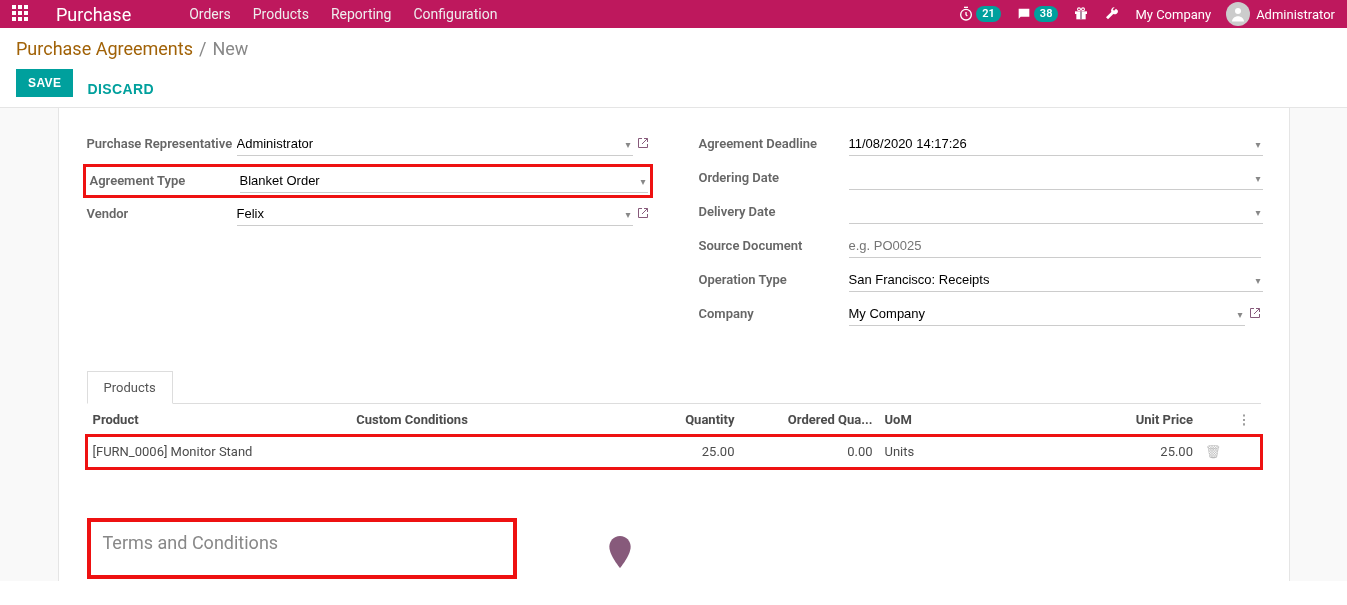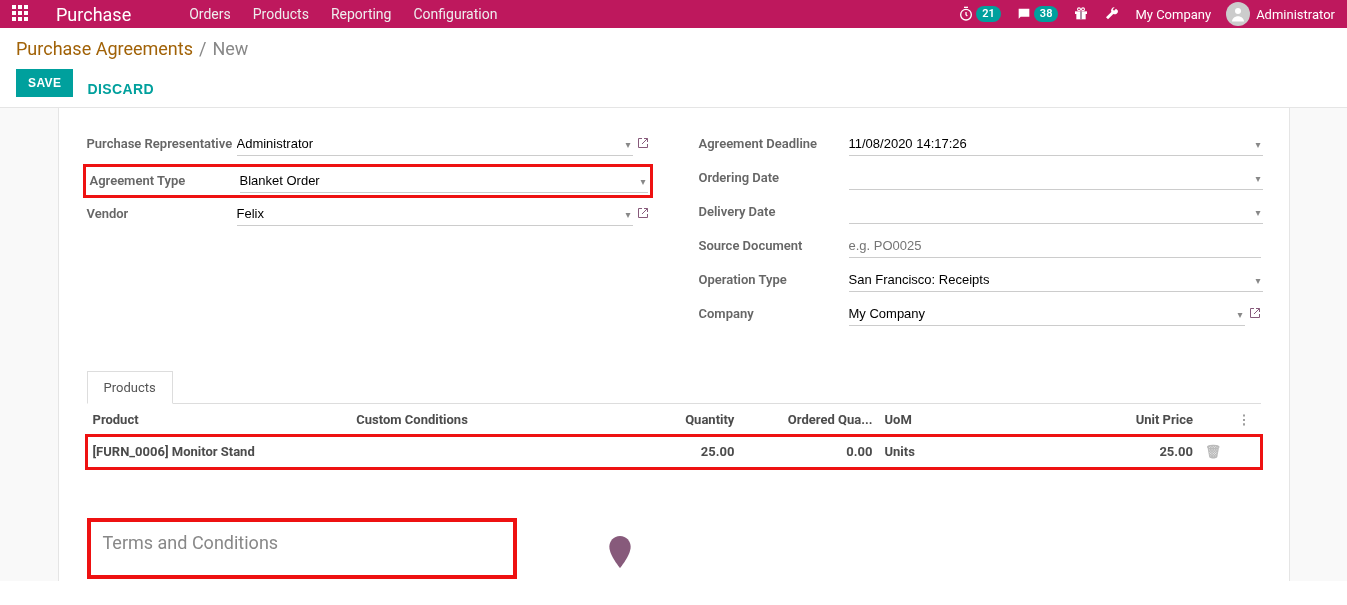--- a/index.html
+++ b/index.html
@@ -50,21 +50,21 @@
 
   
   .tabs { margin-top: 34px; border-bottom: 1px solid #ddd; }
   .tab { display: inline-block; padding: 8px 16px; border: 1px solid #ddd; border-bottom: 1px solid #fff; background: #fff; font-size: 13px; color: #555; position: relative; top: 1px; cursor: pointer; }
 
   
   table.products { width: 100%; border-collapse: collapse; margin-top: 0; }
   table.products th { text-align: left; font-weight: 700; font-size: 13px; color: #4c4c4c; padding: 8px 6px; border-bottom: 1px solid #ddd; }
   table.products th.num, table.products td.num { text-align: right; }
   table.products td { padding: 8px 6px; font-size: 13px; border-bottom: 1px solid #f0f0f0; }
-  .row-hl { outline: 3px solid #e11; outline-offset: -1px; font-weight: bold; }
+  .row-hl { outline: 3px solid #e11; outline-offset: -1px; }
   .add-line { color: #00a09d; cursor: pointer; padding: 8px 6px; display: inline-block; font-size: 13px; }
   .trash { color: #bbb; cursor: pointer; }
   .kebab { color: #999; cursor: pointer; padding: 0 4px; }
 
   
   .terms-box { border: 4px solid #e11; margin-top: 50px; padding: 10px 12px 8px; width: 430px; }
   .terms-title { font-size: 18px; color: #888; font-weight: 400; margin-bottom: 14px; }
 
   .pin { position: absolute; }
   .pin svg { width: 26px; height: 32px; }

